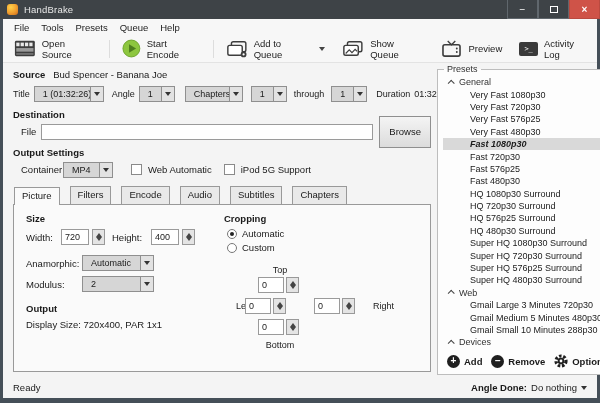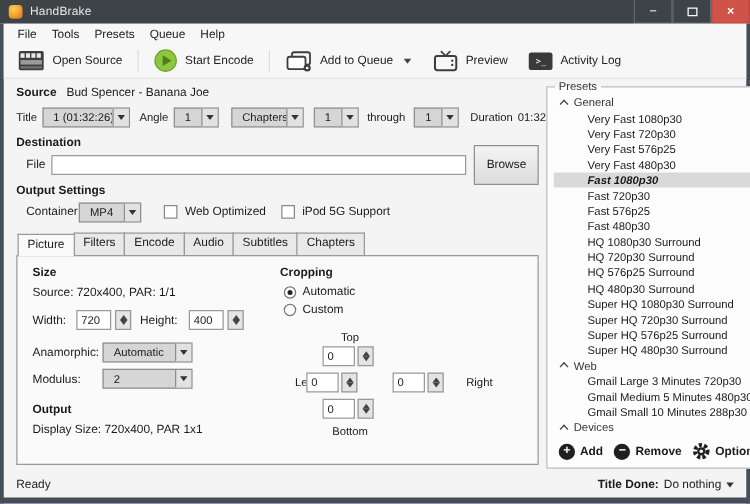--- a/index.html
+++ b/index.html
@@ -1,17 +1,17 @@
 <!DOCTYPE html>
 <html><head>
 <meta charset="utf-8">
 <style>
   * { margin:0; padding:0; box-sizing:border-box; }
   html,body { font-family:"Liberation Sans", sans-serif; }
-  .win { position:relative; width:600px; height:403px; background:#8b5cf6; overflow:hidden; font-size:9.5px; color:#1a1a1a; }
+  .win { position:relative; width:600px; height:403px; background:#14b8a6; overflow:hidden; font-size:9.5px; color:#1a1a1a; }
 
   
   .titlebar { position:absolute; top:0; left:0; right:0; height:19px; background:#3e4347; display:flex; align-items:center; color:#e8e8e8; }
   .logo { width:11px; height:11px; margin:0 6px 0 7px; border-radius:3px; background:radial-gradient(circle at 35% 30%, #ffd24a 0%, #f09d2e 55%, #c96a1b 100%); flex:0 0 auto; }
   .title-text { font-size:9.5px; letter-spacing:.2px; }
   .winbtns { margin-left:auto; display:flex; height:19px; }
   .wbtn { width:31px; height:19px; display:flex; align-items:center; justify-content:center; color:#fff; font-size:10px; }
   .wbtn.minmax { border:1px solid #60676d; border-top:none; }
   .wbtn .maxglyph { width:8px; height:7px; border:1px solid #fff; display:block; }
   .wbtn.close { background:#cf5348; border:1px solid #b94a40; border-top:none; font-weight:bold; }
@@ -52,21 +52,21 @@
   .combo .arr { width:13px; border-left:1px solid #8f8f8f; background:#e2e2e2; display:flex; align-items:center; justify-content:center; }
   .combo .arr::after { content:""; border-left:3px solid transparent; border-right:3px solid transparent; border-top:4px solid #333; }
 
   .cb { width:11px; height:11px; border:1px solid #8a8a8a; background:#fff; display:inline-block; }
 
   .spin { position:relative; width:13px; height:16px; border:1px solid #999; background:#e4e4e4; display:inline-block; flex:0 0 auto; }
   .spin::before { content:""; position:absolute; top:3px; left:3px; border-left:3px solid transparent; border-right:3px solid transparent; border-bottom:4px solid #444; }
   .spin::after { content:""; position:absolute; bottom:3px; left:3px; border-left:3px solid transparent; border-right:3px solid transparent; border-top:4px solid #444; }
 
   
-  .tabs { display:flex; padding-left:1px; position:relative; z-index:2; }
+  .tabs { display:flex; padding-left:1px; position:relative; z-index:2;gap:11px; }
   .tab { border:1px solid #999; border-bottom:none; background:#e9e9e9; padding:2px 7px 3px; margin-right:-1px; font-size:9.5px; }
   .tab.active { background:#fafafa; position:relative; top:1px; padding-bottom:4px; }
   .panel { flex:1; border:1px solid #999; background:#fafafa; display:flex; position:relative; z-index:1; margin-bottom:2px; }
 
   .pleft { width:208px; padding:8px 0 0 12px; }
   .pleft .h { margin-bottom:5px; }
   .sizeinfo { margin-bottom:8px; }
   .wh-row { gap:3px; margin-bottom:10px; }
   .ana-row { gap:4px; margin-bottom:5px; }
   .mod-row { gap:4px; margin-bottom:11px; }
@@ -167,20 +167,28 @@
         <svg width="22" height="18" viewBox="0 0 24 20">
           <rect x="6" y="2" width="16" height="11" rx="2" fill="none" stroke="#3d3d3d" stroke-width="1.6"></rect>
           <rect x="2" y="6" width="16" height="11" rx="2" fill="#fff" stroke="#3d3d3d" stroke-width="1.6"></rect>
           <circle cx="19.5" cy="16" r="3.2" fill="#3d3d3d"></circle>
             <circle cx="19.5" cy="16" r="1.2" fill="#fff"></circle>
         </svg>
         <span>Add to Queue</span>
         <span class="caret"></span>
       </div>
       <div class="tbtn">
+        <svg width="22" height="18" viewBox="0 0 24 20">
+          <rect x="6" y="2" width="16" height="11" rx="2" fill="none" stroke="#3d3d3d" stroke-width="1.6"></rect>
+          <rect x="2" y="6" width="16" height="11" rx="2" fill="#fff" stroke="#3d3d3d" stroke-width="1.6"></rect>
+          <path d="M4 15 l4 -4 l3 3 l3.5 -3.5 l2 2" fill="none" stroke="#3d3d3d" stroke-width="1.3"></path>
+        </svg>
+        <span>Show Queue</span>
+      </div>
+      <div class="tbtn">
         <svg width="21" height="18" viewBox="0 0 22 19">
           <path d="M7 1 L11 5 L15 1" fill="none" stroke="#3d3d3d" stroke-width="1.4"></path>
           <rect x="2" y="5" width="18" height="12" rx="2" fill="none" stroke="#3d3d3d" stroke-width="1.7"></rect>
           <circle cx="16.6" cy="9" r="1" fill="#3d3d3d"></circle>
             <circle cx="16.6" cy="12.6" r="1" fill="#3d3d3d"></circle>
         </svg>
         <span>Preview</span>
       </div>
       <div class="tbtn">
         <span class="termbox">&gt;_</span>
@@ -237,39 +245,38 @@
 
         <div class="b out-label">Output Settings</div>
 
         <div class="row container-row">
           <span style="width:44px;padding-left:8px">Container</span>
           <div class="combo" style="width:50px">
             <span class="val">MP4</span>
               <span class="arr"></span>
           </div>
           <span class="cb" style="margin-left:12px"></span>
-          <span>Web Optimized</span>
+          <span>Web Automatic</span>
           <span class="cb" style="margin-left:6px"></span>
           <span>iPod 5G Support</span>
         </div>
 
         <div class="tabs">
             <span class="tab active">Picture</span>
             <span class="tab">Filters</span>
             <span class="tab">Encode</span>
             <span class="tab">Audio</span>
             <span class="tab">Subtitles</span>
             <span class="tab">Chapters</span>
           </div>
 
         <div class="panel">
 
           <div class="pleft">
             <div class="b h">Size</div>
-            <div class="sizeinfo">Source:  720x400, PAR: 1/1</div>
             <div class="row wh-row">
               <span style="width:32px">Width:</span>
               <input type="text" class="num" value="720" style="">
               <span class="spin"></span>
               <span style="width:36px;margin-left:4px">Height:</span>
               <input type="text" class="num" value="400" style="">
               <span class="spin"></span>
             </div>
             <div class="row ana-row">
               <span class="lblw">Anamorphic:</span>
@@ -422,20 +429,20 @@
               <span>Options</span>
             </span>
           </div>
         </fieldset>
       </div>
     </div>
 
     <div class="statusbar">
       <span>Ready</span>
       <span class="whendone">
-        <span class="b">Title Done:</span>
+        <span class="b">Angle Done:</span>
         <span>Do nothing</span>
         <span class="dcaret"></span>
       </span>
     </div>
 
   </div>
 </div>
 
 </body></html>

